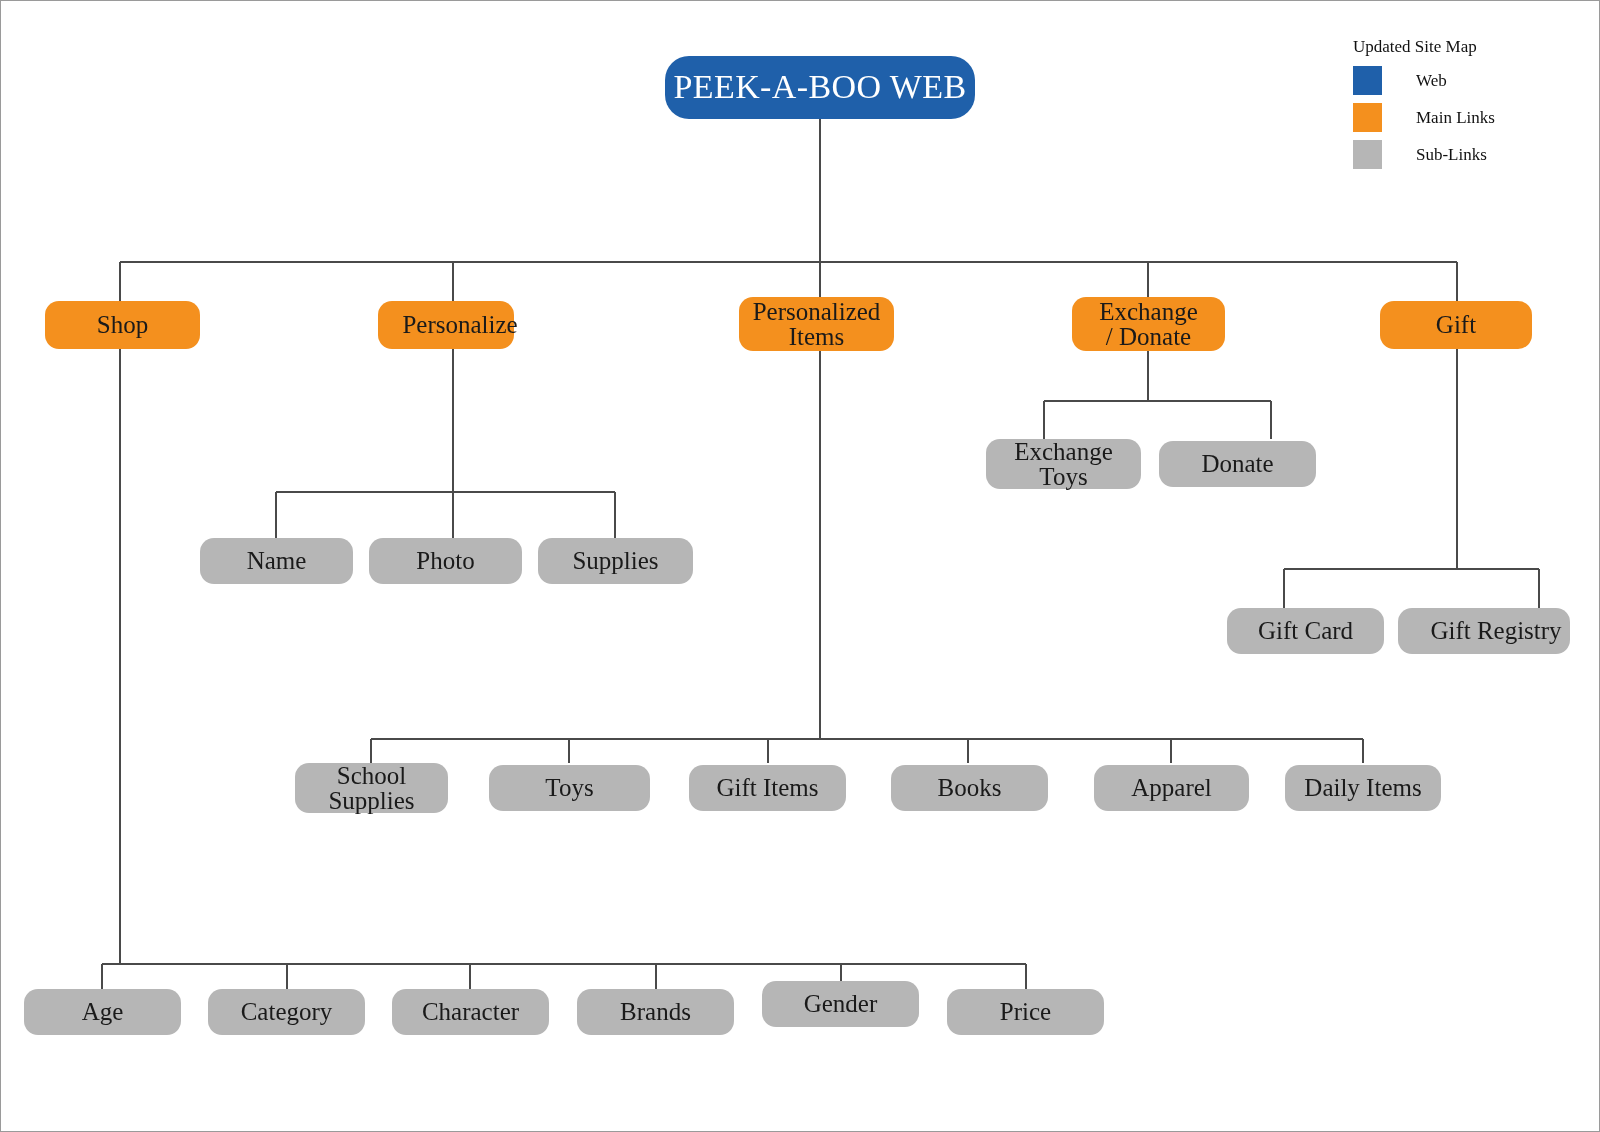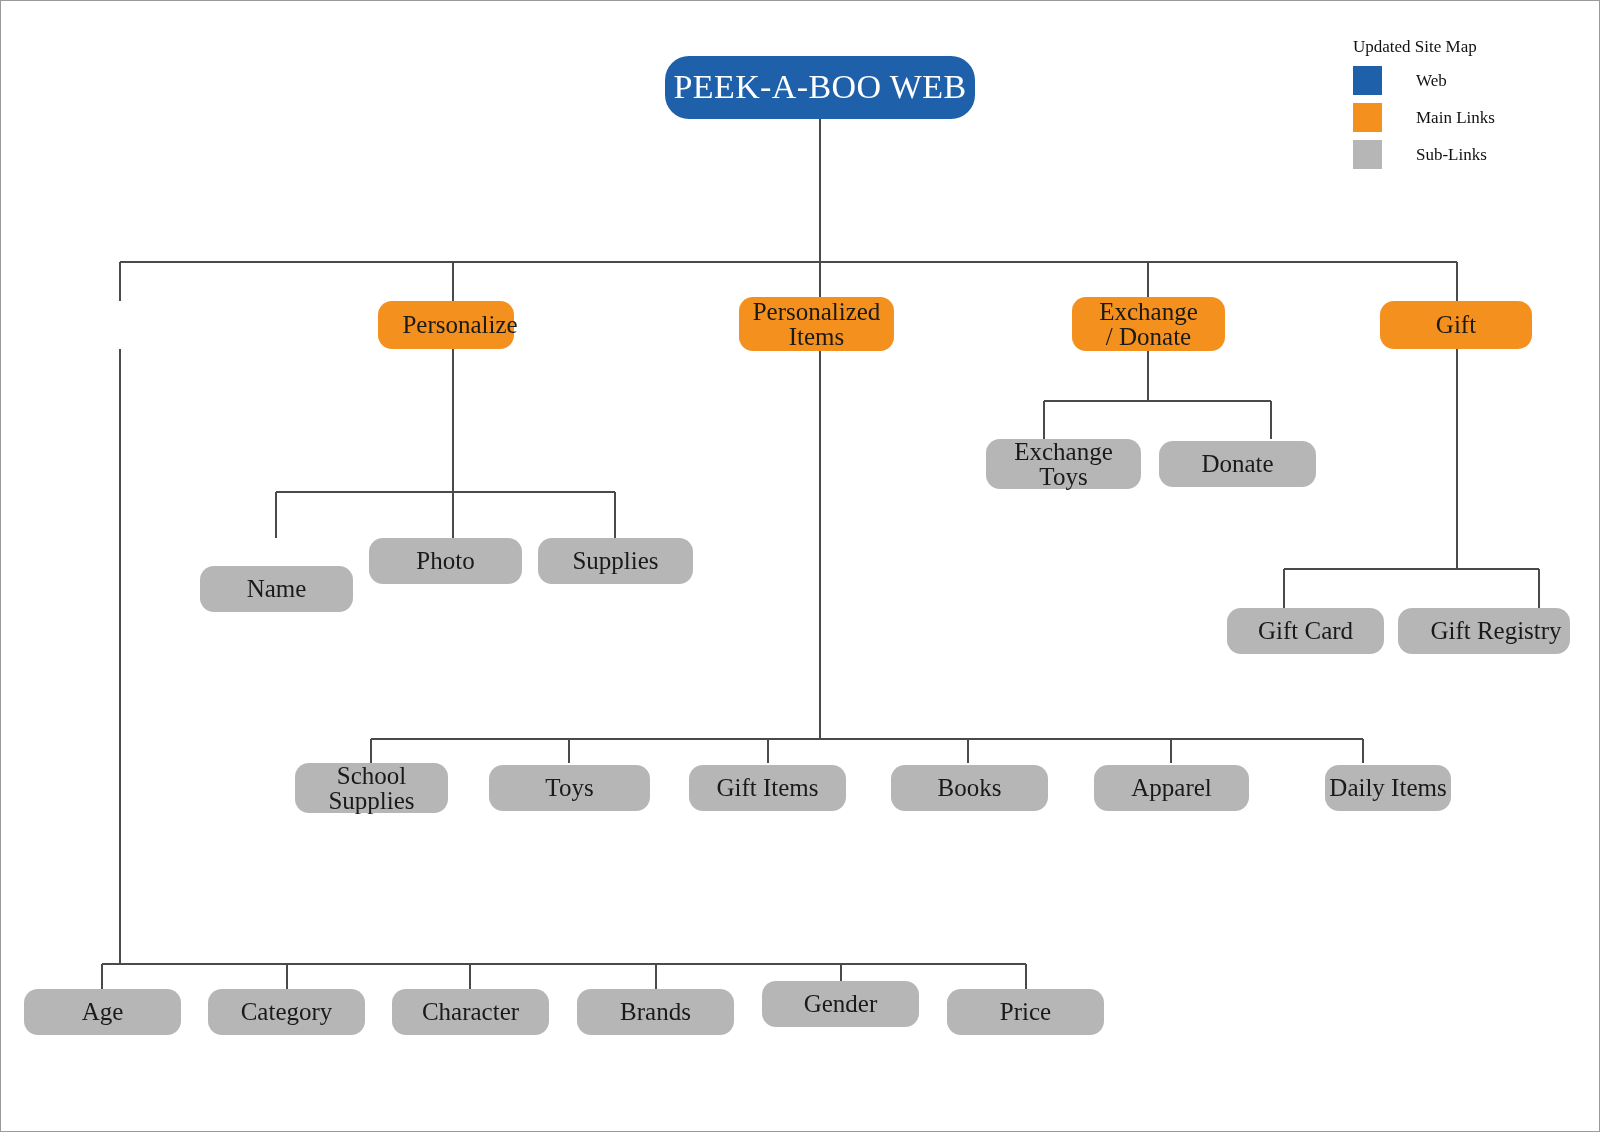--- a/index.html
+++ b/index.html
@@ -158,45 +158,46 @@
     </div>
 
     <div class="legend-row">
       <span class="legend-swatch sw-sub"></span>
       <span class="legend-label">Sub-Links</span>
     </div>
   </div>
 
   <div class="node node-web" style="left:664px; top:55px; width:310px; height:63px;">PEEK-A-BOO WEB</div>
 
+  <div class="node node-main" style="left:44px; top:300px; width:155px; height:48px;">Shop</div>
   <div class="node node-main" style="left:377px; top:300px; width:136px; height:48px;padding-left:28px;">Personalize</div>
   <div class="node node-main" style="left:738px; top:296px; width:155px; height:54px;">Personalized
 Items</div>
   <div class="node node-main" style="left:1071px; top:296px; width:153px; height:54px;">Exchange
 / Donate</div>
   <div class="node node-main" style="left:1379px; top:300px; width:152px; height:48px;">Gift</div>
 
-  <div class="node node-sub" style="left:199px; top:537px; width:153px; height:46px;margin-top:28px;">Name</div>
+  <div class="node node-sub" style="left:199px; top:537px; width:153px; height:46px;">Name</div>
   <div class="node node-sub" style="left:368px; top:537px; width:153px; height:46px;">Photo</div>
   <div class="node node-sub" style="left:537px; top:537px; width:155px; height:46px;">Supplies</div>
 
   <div class="node node-sub" style="left:985px; top:438px; width:155px; height:50px;">Exchange
 Toys</div>
   <div class="node node-sub" style="left:1158px; top:440px; width:157px; height:46px;">Donate</div>
 
   <div class="node node-sub" style="left:1226px; top:607px; width:157px; height:46px;">Gift Card</div>
   <div class="node node-sub" style="left:1397px; top:607px; width:172px; height:46px;padding-left:24px;">Gift Registry</div>
 
   <div class="node node-sub" style="left:294px; top:762px; width:153px; height:50px;">School
 Supplies</div>
   <div class="node node-sub" style="left:488px; top:764px; width:161px; height:46px;">Toys</div>
   <div class="node node-sub" style="left:688px; top:764px; width:157px; height:46px;">Gift Items</div>
   <div class="node node-sub" style="left:890px; top:764px; width:157px; height:46px;">Books</div>
   <div class="node node-sub" style="left:1093px; top:764px; width:155px; height:46px;">Apparel</div>
-  <div class="node node-sub" style="left:1284px; top:764px; width:126px; height:46px;margin-left:40px;">Daily Items</div>
+  <div class="node node-sub" style="left:1284px; top:764px; width:156px; height:46px;">Daily Items</div>
 
   <div class="node node-sub" style="left:23px; top:988px; width:157px; height:46px;">Age</div>
   <div class="node node-sub" style="left:207px; top:988px; width:157px; height:46px;">Category</div>
   <div class="node node-sub" style="left:391px; top:988px; width:157px; height:46px;">Character</div>
   <div class="node node-sub" style="left:576px; top:988px; width:157px; height:46px;">Brands</div>
   <div class="node node-sub" style="left:761px; top:980px; width:157px; height:46px;">Gender</div>
   <div class="node node-sub" style="left:946px; top:988px; width:157px; height:46px;">Price</div>
 
 </div>
 

